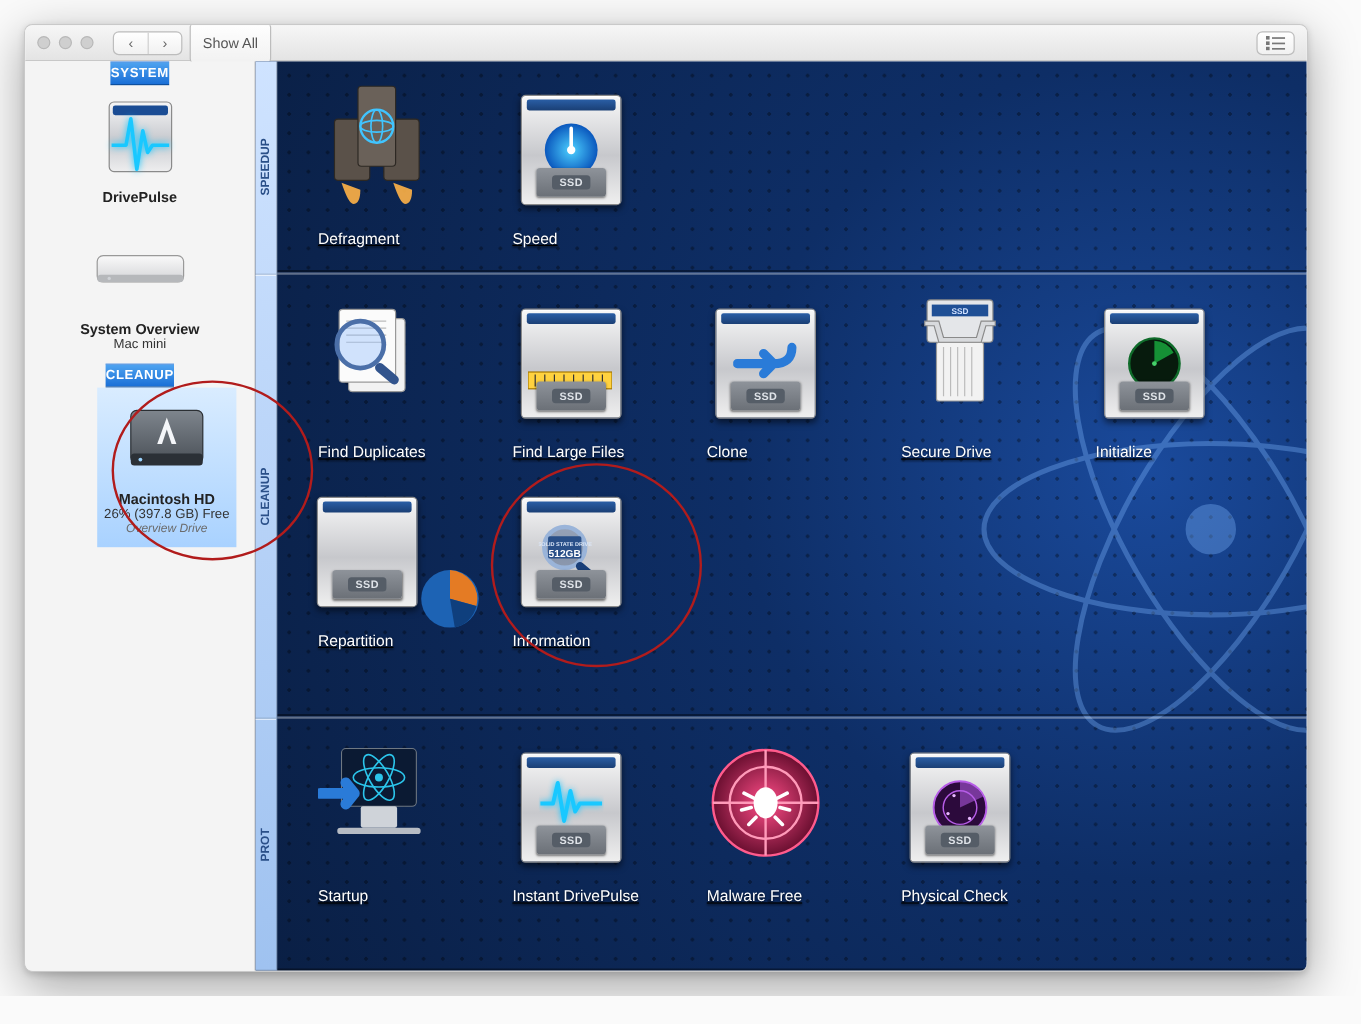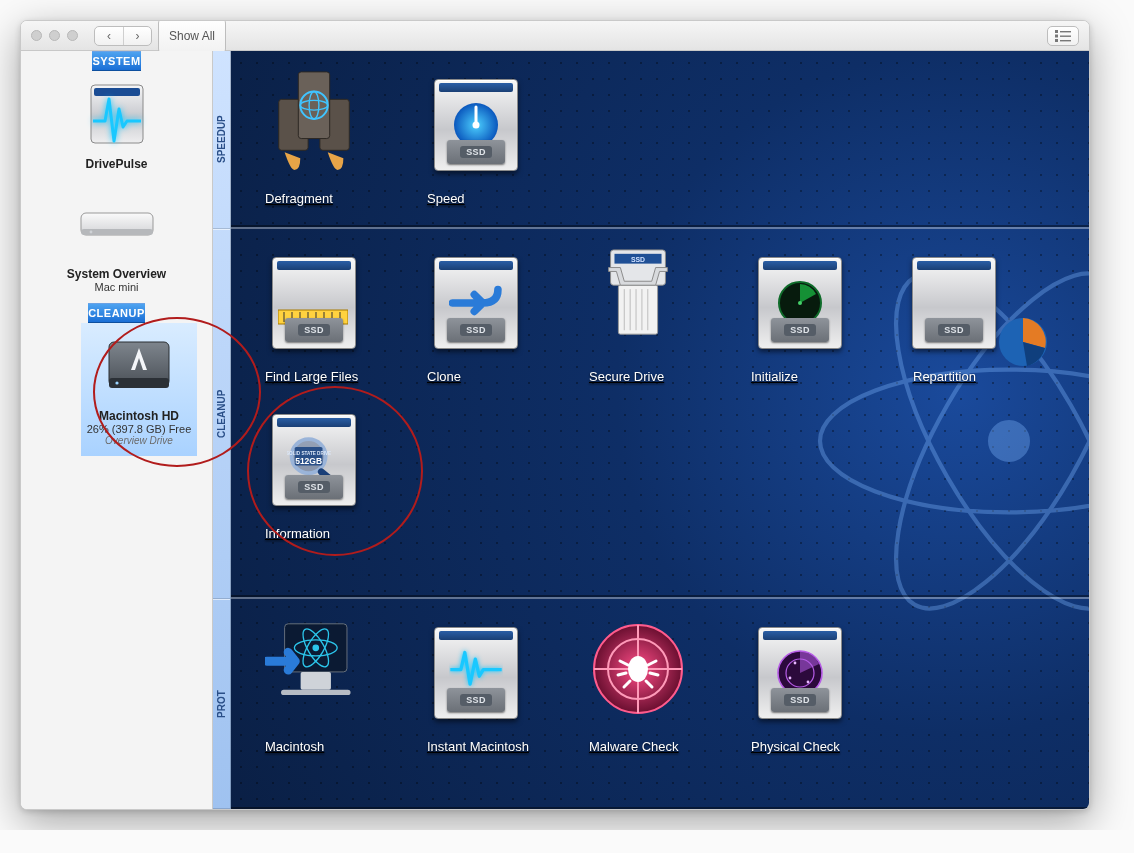--- a/index.html
+++ b/index.html
@@ -364,20 +364,35 @@
               </div>
               <div class="tool-label">Speed</div>
             </div>
 
           </div>
         </div>
 
         <div class="row" style="height:370px">
           <div class="row-inner">
 
+            <div class="tool">
+              <div class="tool-icon">
+                <svg width="100" height="110" viewBox="0 0 100 110">
+                  <rect x="26" y="26" width="48" height="62" rx="3" fill="#f2f2f2" stroke="#999"></rect>
+                  <rect x="18" y="18" width="48" height="62" rx="3" fill="#fbfbfb" stroke="#999"></rect>
+                  <line x1="24" y1="28" x2="58" y2="28" stroke="#bbb"></line>
+                    <line x1="24" y1="34" x2="58" y2="34" stroke="#bbb"></line>
+                    <line x1="24" y1="40" x2="58" y2="40" stroke="#bbb"></line>
+                    <line x1="24" y1="46" x2="58" y2="46" stroke="#bbb"></line>
+                  <circle cx="36" cy="48" r="20" fill="rgba(130,180,255,.35)" stroke="#4b6fa8" stroke-width="4"></circle>
+                  <rect x="52" y="62" width="24" height="8" rx="4" transform="rotate(40 52 62)" fill="#32548d"></rect>
+                </svg>
+              </div>
+              <div class="tool-label">Find Duplicates</div>
+            </div>
 
             <div class="tool">
               <div class="tool-icon">
                 <div class="metal">
                   <div class="badge">
                     <svg width="70" height="30" viewBox="0 0 70 30" style="position:absolute;top:24px;left:-9px">
                       <rect x="0" y="8" width="70" height="14" fill="#ffd23f" stroke="#a67900"></rect>
                       <g stroke="#333" stroke-width="1">
                         <line x1="6" y1="10" x2="6" y2="20"></line>
                           <line x1="14" y1="10" x2="14" y2="18"></line>
@@ -505,37 +520,37 @@
                     <ellipse cx="57" cy="39" rx="24" ry="9"></ellipse>
                       <ellipse cx="57" cy="39" rx="24" ry="9" transform="rotate(60 57 39)"></ellipse>
                       <ellipse cx="57" cy="39" rx="24" ry="9" transform="rotate(-60 57 39)"></ellipse>
                       <circle cx="57" cy="39" r="3" fill="#2fd8ff"></circle>
                   </g>
                   <rect x="40" y="66" width="34" height="20" rx="2" fill="#cfd3d9"></rect>
                   <rect x="18" y="86" width="78" height="6" rx="3" fill="#b7bcc4"></rect>
                   <path d="M2 54 H34 L26 44 M34 54 L26 64" fill="none" stroke="#2a7bd8" stroke-width="10" stroke-linecap="round" stroke-linejoin="round"></path>
                 </svg>
               </div>
-              <div class="tool-label">Macintosh</div>
+              <div class="tool-label">Startup</div>
             </div>
 
             <div class="tool">
               <div class="tool-icon">
                 <div class="metal">
                   <div class="badge" style="top:14px">
                     <svg width="82" height="56" viewBox="0 0 82 56">
                       <path d="M2 32 L18 32 L24 6 L32 54 L40 16 L46 42 L52 32 L80 32" fill="none" stroke="#19c8ff" stroke-width="5" stroke-linejoin="round" filter="drop-shadow(0 0 4px #19c8ff)"></path>
                     </svg>
                   </div>
                   <div class="plate">
                       <span class="pill">SSD</span>
                     </div>
                 </div>
               </div>
-              <div class="tool-label">Instant Macintosh</div>
+              <div class="tool-label">Instant DrivePulse</div>
             </div>
 
             <div class="tool">
               <div class="tool-icon">
                 <svg width="96" height="100" viewBox="0 0 96 100">
                   <circle cx="48" cy="50" r="44" fill="url(#ms1)"></circle>
                   <circle cx="48" cy="50" r="44" fill="none" stroke="#ff5b8c" stroke-width="2"></circle>
                   <circle cx="48" cy="50" r="30" fill="none" stroke="#ff9ab9" stroke-width="2"></circle>
                   <line x1="48" y1="6" x2="48" y2="94" stroke="#ff9ab9" stroke-width="2"></line>
                   <line x1="4" y1="50" x2="92" y2="50" stroke="#ff9ab9" stroke-width="2"></line>
@@ -544,21 +559,21 @@
                     <path d="M38 46 l-8 -4 M58 46 l8 -4 M36 54 l-8 2 M60 54 l8 2 M40 62 l-6 6 M56 62 l6 6" stroke="#fff" stroke-width="3" stroke-linecap="round"></path>
                   </g>
                   <defs>
                       <radialGradient id="ms1">
                         <stop offset="0" stop-color="#ff4d88"></stop>
                         <stop offset="1" stop-color="#6a0f30"></stop>
                       </radialGradient>
                     </defs>
                 </svg>
               </div>
-              <div class="tool-label">Malware Check</div>
+              <div class="tool-label">Malware Free</div>
             </div>
 
             <div class="tool">
               <div class="tool-icon">
                 <div class="metal">
                   <div class="badge">
                     <svg width="50" height="50" viewBox="0 0 50 50">
                       <circle cx="25" cy="25" r="22" fill="#2c0a3c"></circle>
                       <circle cx="25" cy="25" r="22" fill="none" stroke="#b75de8" stroke-width="1.6"></circle>
                       <circle cx="25" cy="25" r="14" fill="none" stroke="#b75de8" stroke-width="1.2"></circle>

